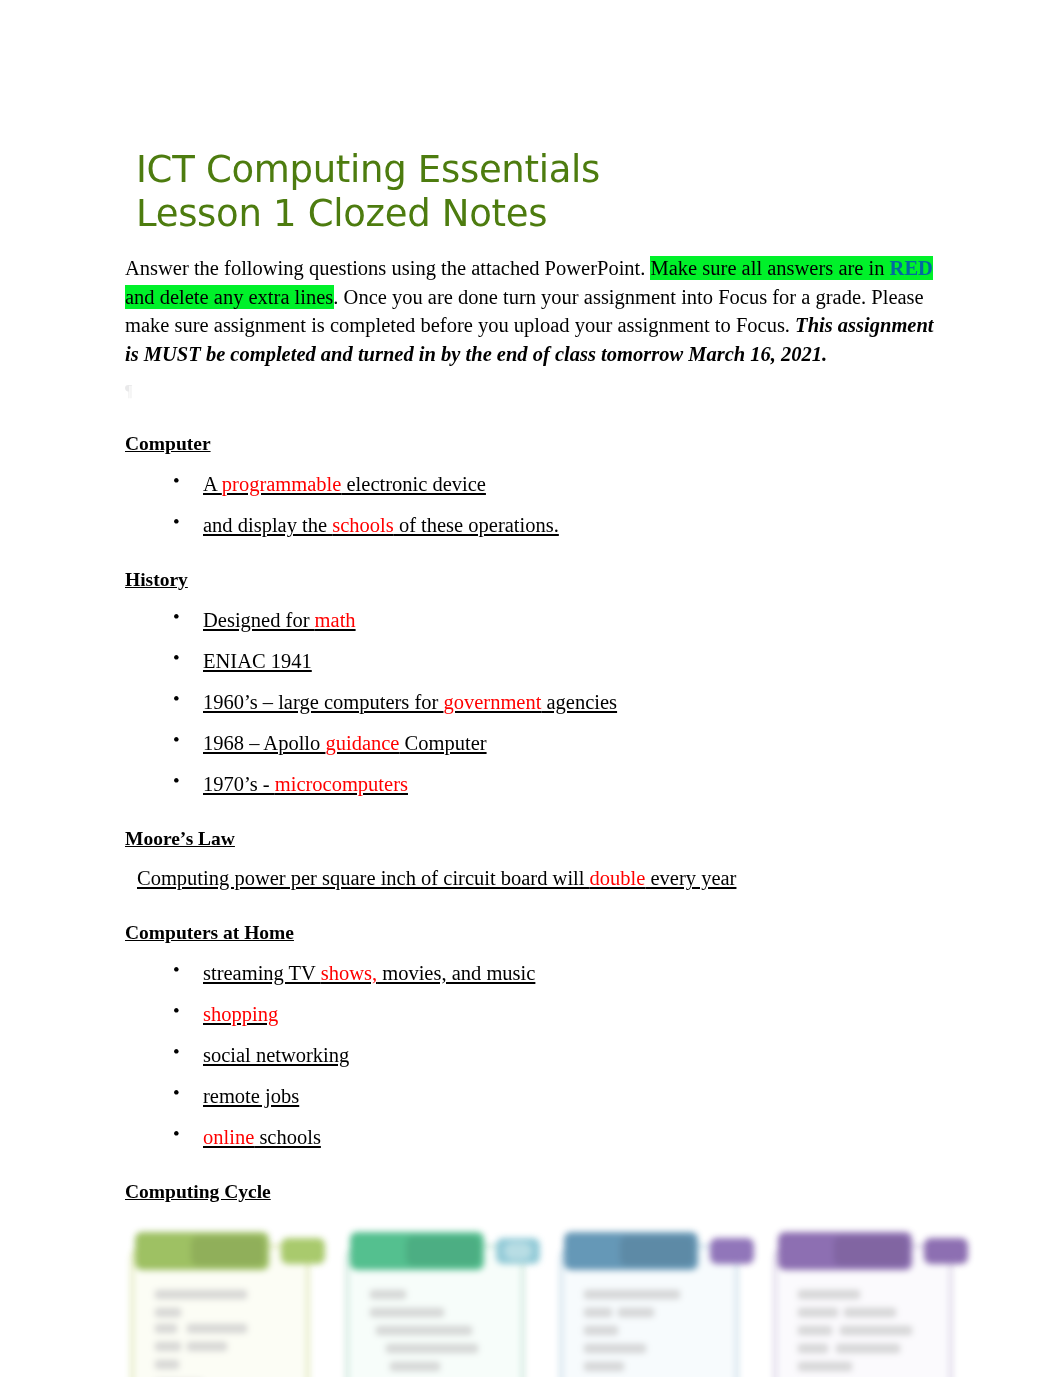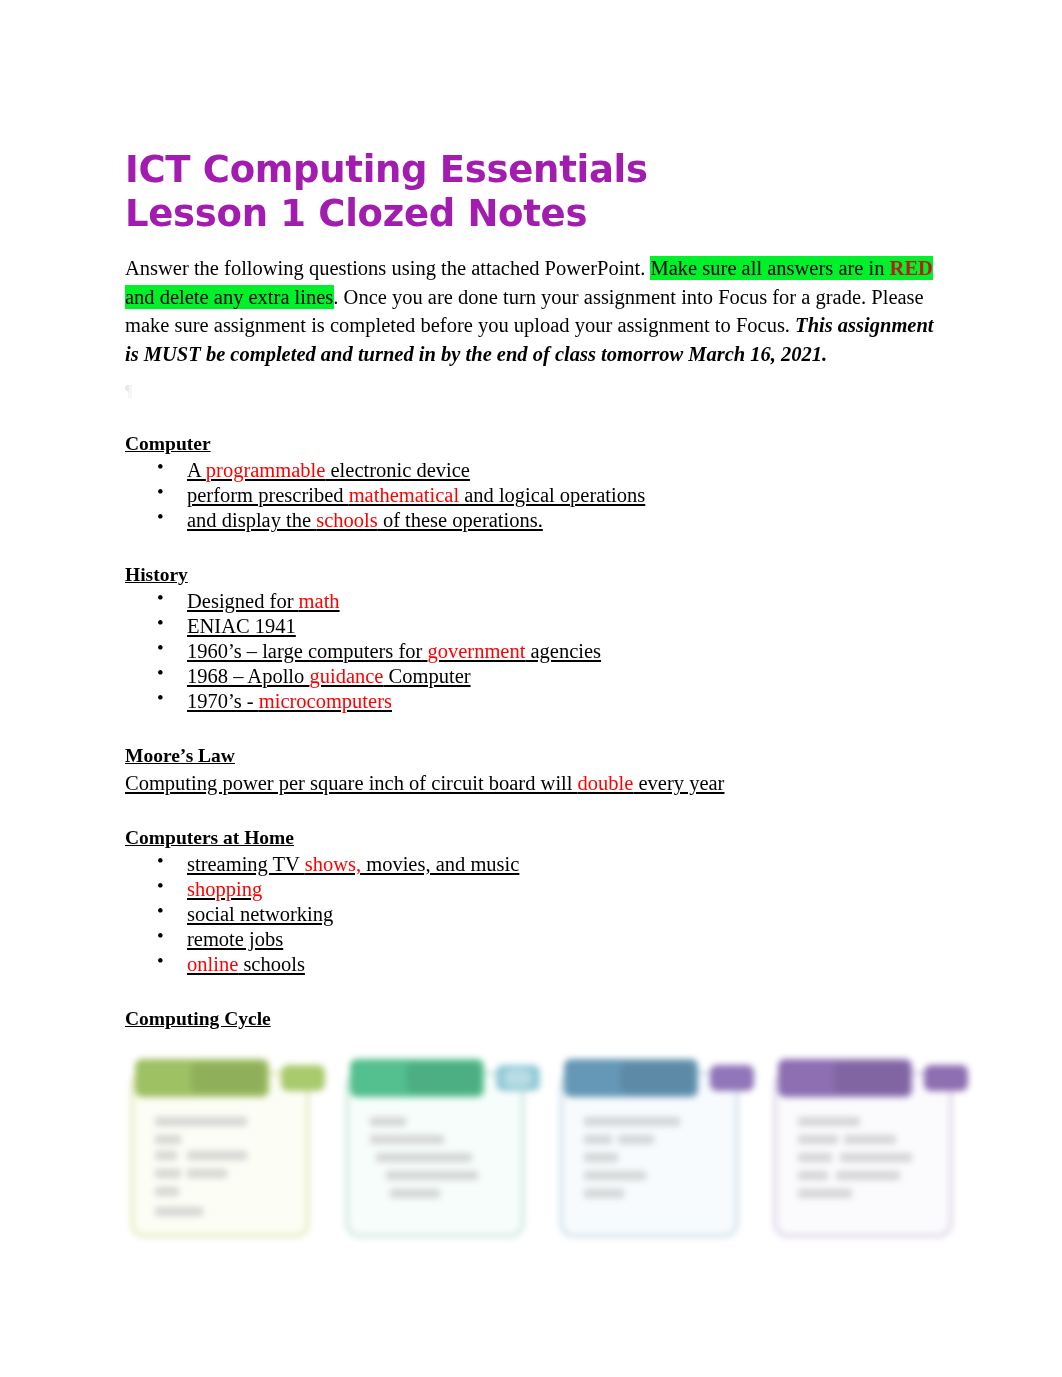--- a/index.html
+++ b/index.html
@@ -25,42 +25,42 @@
   .content {
     position: absolute;
     left: 125px;
     top: 148px;
     width: 810px;
   }
 
   
   .doc-title {
     font-family: "DejaVu Sans", sans-serif;
-    font-weight: bold;
+    font-weight: normal;
     font-size: 37px;
     line-height: 44px;
     letter-spacing: -0.3px;
-    color: #a21caf;
-    margin: 0 0 18px 0;
+    color: #4d7c0f;
+    margin: 0 0 18px 11px;
   }
   .doc-title .line { display: block; }
 
   
   .intro {
     font-size: 20.5px;
     line-height: 28.5px;
     margin: 0;
     text-align: left;
   }
   .hl {
     background-color: #00f12a;
     box-shadow: 0 0 0 1px #00f12a;
   }
   .red { color: #ff0000; }
-  .red-b { color: #b91c1c; font-weight: bold; }
+  .red-b { color: #0369a1; font-weight: bold; }
   .bi { font-weight: bold; font-style: italic; }
 
   .stray-mark {
     margin-top: 14px;
     height: 18px;
     font-size: 16px;
     color: #e9e9ea;
     line-height: 18px;
   }
 
@@ -82,37 +82,37 @@
   ul.bullets {
     list-style: none;
     margin: 2px 0 0 0;
     padding: 0;
   }
   ul.bullets li {
     position: relative;
     font-size: 20.5px;
     line-height: 25px;
     padding-left: 62px;
-    margin: 0;
+    margin: 16px;
     min-height: 25px;
   }
   ul.bullets li::before {
     content: "\2022";
     position: absolute;
     left: 32px;
     top: -4px;
     font-size: 19px;
     line-height: 25px;
     color: #000;
   }
 
   .plain-line {
     font-size: 20.5px;
     line-height: 26px;
-    margin: 0;
+    margin: 12px;
     padding-top: 2px;
   }
 
   
   .cycle-figure {
     position: relative;
     margin-top: 20px;
     width: 830px;
     height: 196px;
     filter: blur(3.1px);
@@ -195,21 +195,20 @@
     </h1>
 
     <p class="intro"><span>Answer the following questions using the attached PowerPoint. </span><span class="hl"><span>Make sure all answers are in </span><span class="red-b">RED</span><span> and delete any extra lines</span></span><span>. Once you are done turn your assignment into Focus for a grade. Please make sure assignment is completed before you upload your assignment to Focus. </span><span class="bi">This assignment is MUST be completed and turned in by the end of class tomorrow March 16, 2021.</span></p>
 
     <div class="stray-mark">¶</div>
 
     <div class="sec sec-first">
       <div class="sec-head">Computer</div>
       <ul class="bullets">
         <li><span>A </span><span class="red">programmable</span><span> electronic device</span></li>
-        <li><span>perform prescribed </span><span class="red">mathematical</span><span> and logical operations</span></li>
         <li><span>and display the </span><span class="red">schools</span><span> of these operations.</span></li>
       </ul>
     </div>
 
     <div class="sec">
       <div class="sec-head">History</div>
       <ul class="bullets">
         <li><span>Designed for </span><span class="red">math</span><span></span></li>
         <li><span>ENIAC 1941</span><span class="red"></span><span></span></li>
         <li><span>1960’s – large computers for </span><span class="red">government</span><span> agencies</span></li>

